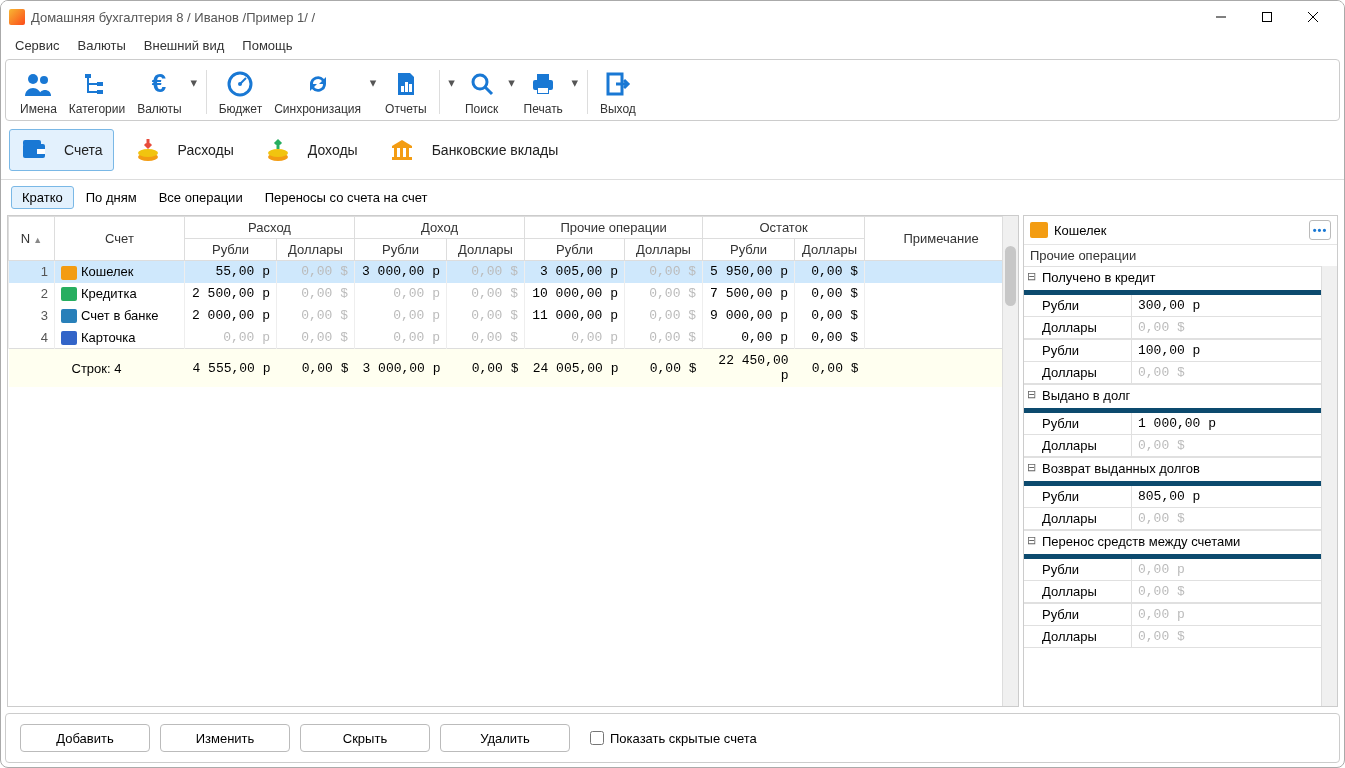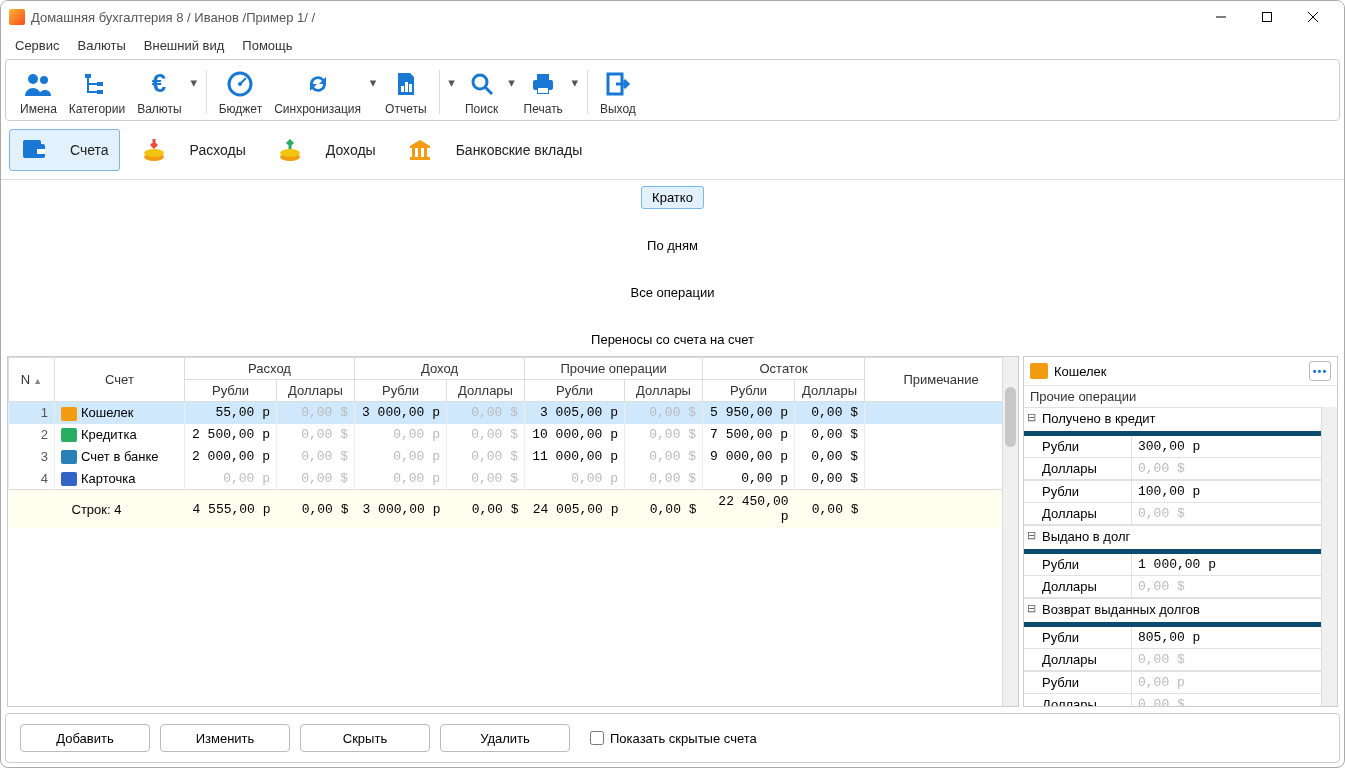--- a/index.html
+++ b/index.html
@@ -69,39 +69,38 @@
 .section-tabs {
   display: flex;
   align-items: center;
   gap: 10px;
   padding: 6px 8px 8px 8px;
   border-bottom: 1px solid #ddd;
 }
 .section-tab {
   display: flex;
   align-items: center;
-  gap: 22px;
+  gap: 16px;
   padding: 6px 10px;
   border-radius: 3px;
   cursor: default;
 }
 .section-tab.active {
   background: #e3f1fd;
   border: 1px solid #7ab8e6;
 }
 .section-tab .sico { width: 28px; height: 28px; display: flex; align-items: center; justify-content: center; }
 .section-tab .stxt { font-size: 14px; color: #222; }
 
 
 .subtabs {
   display: flex;
   align-items: center;
-  gap: 26px;
-  padding: 6px 2px;
-  flex-direction: column;
+  gap: 2px;
+  padding: 6px 10px;
 }
 .subtab { padding: 3px 10px; border-radius: 3px; cursor: default; }
 .subtab.active { background: #e3f1fd; border: 1px solid #7ab8e6; }
 
 
 .content {
   flex: 1;
   display: flex;
   padding: 0 6px 6px 6px;
   gap: 4px;
@@ -556,20 +555,21 @@
             <div class="drow">
       <div class="dlabel">Рубли</div>
       <div class="dval">805,00 р</div>
     </div>
             <div class="drow">
       <div class="dlabel">Доллары</div>
       <div class="dval zero">0,00 $</div>
     </div>
           </div>
           <div class="dgroup">
+            <div class="dgroup-hdr">Перенос средств между счетами</div>
             <div class="drow">
       <div class="dlabel">Рубли</div>
       <div class="dval zero">0,00 р</div>
     </div>
             <div class="drow">
       <div class="dlabel">Доллары</div>
       <div class="dval zero">0,00 $</div>
     </div>
           </div>
           <div class="dgroup">

